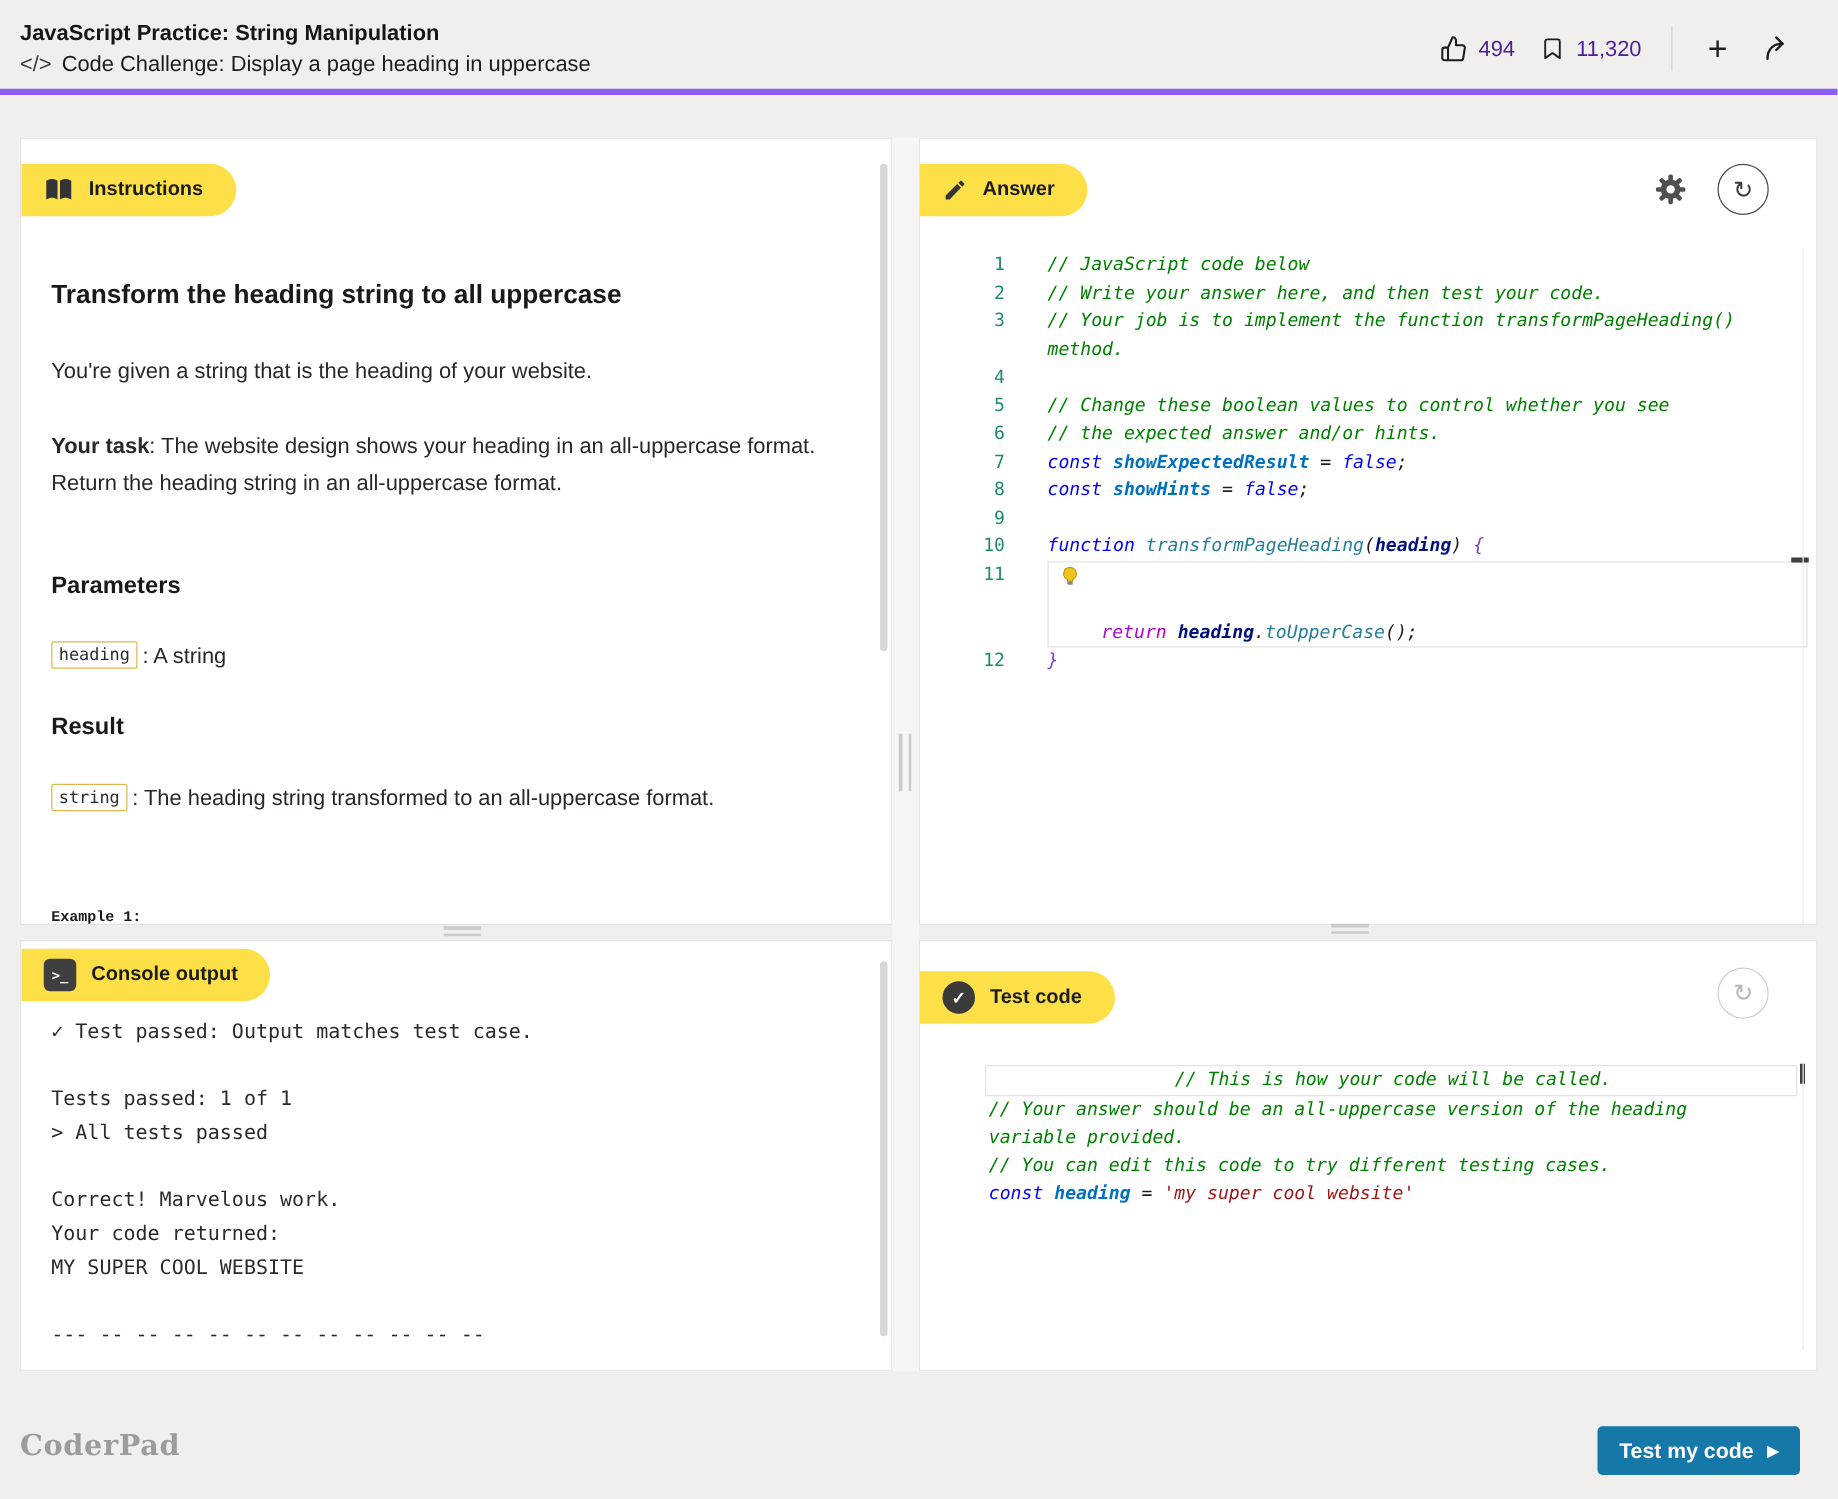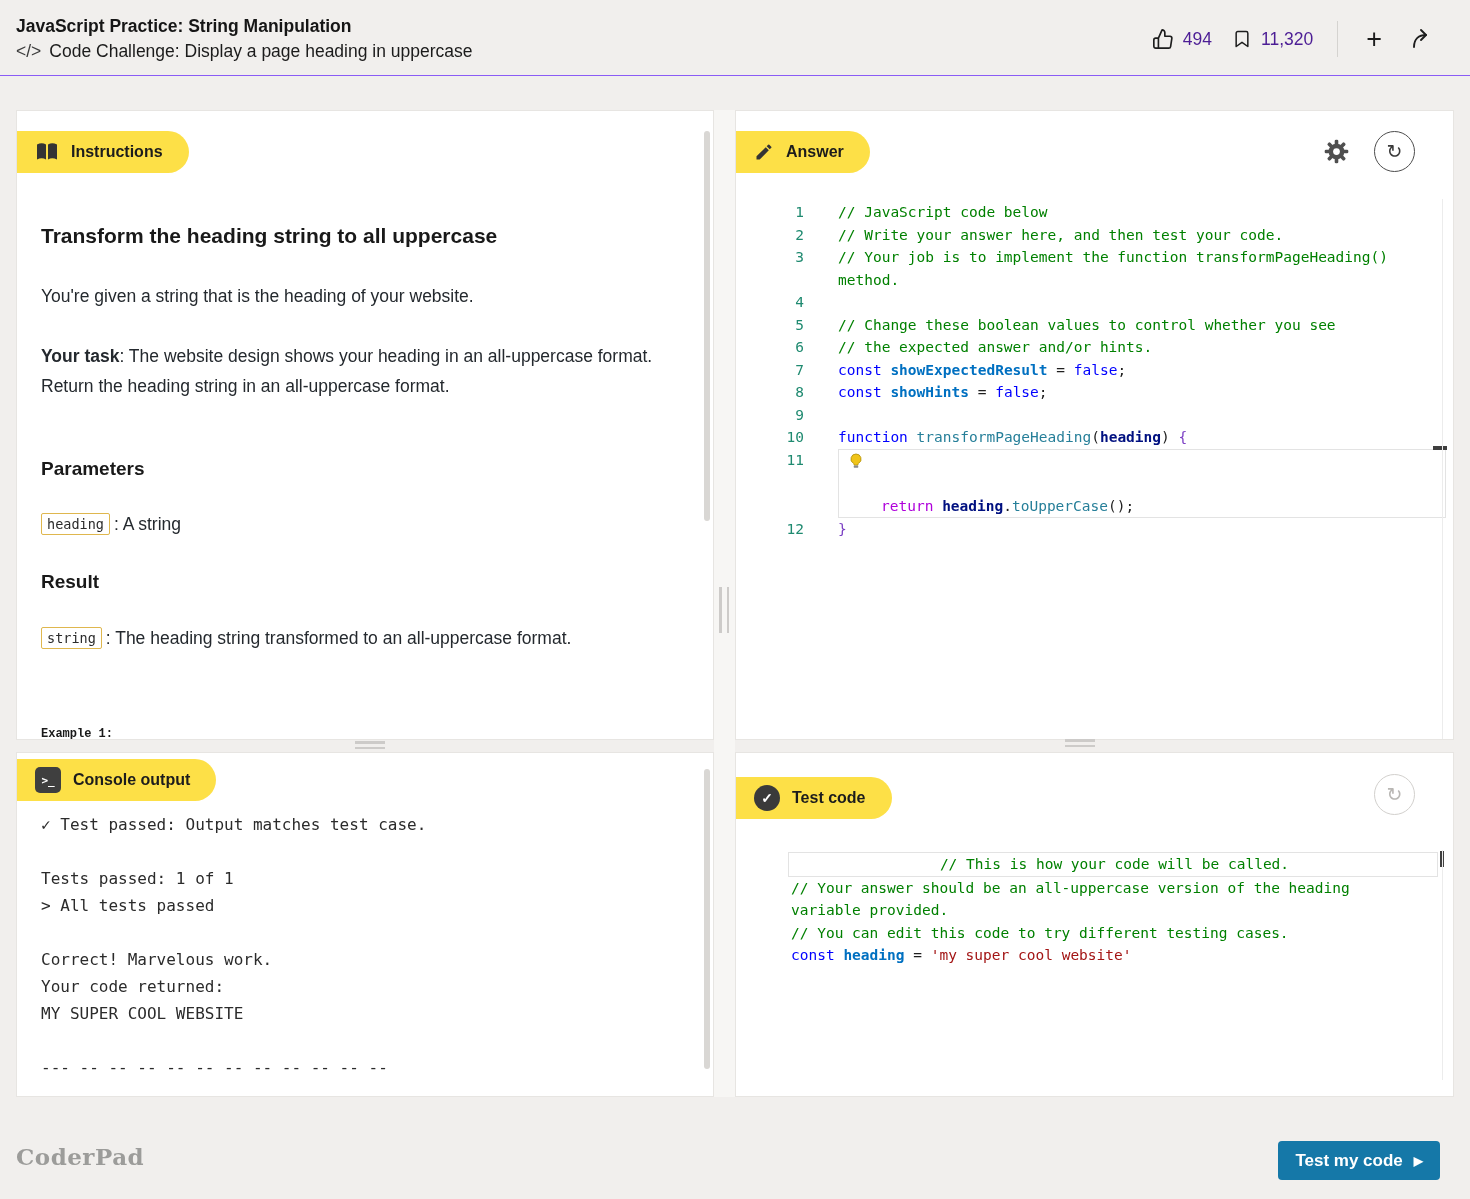--- a/index.html
+++ b/index.html
@@ -1,20 +1,20 @@
 <!DOCTYPE html>
 <html><head>
 <meta charset="utf-8">
 <style>
   * { box-sizing: border-box; margin: 0; padding: 0; }
   html,body { width:1470px; height:1199px; }
   body { font-family: "Liberation Sans", sans-serif; background:#f1efed; position:relative; overflow:hidden; color:#1d1d1d; }
 
   
-  .top-header { position:absolute; left:0; top:0; width:1470px; height:76px; background:#f1efed; border-bottom:1px solid #8b5cf6; }
+  .top-header { position:absolute; left:0; top:0; width:1470px; height:76px; background:#f1efed; border-bottom:5px solid #8b5cf6; }
   .title-block { position:absolute; left:16px; top:14px; }
   .app-title { font-size:17.5px; font-weight:700; color:#161616; line-height:25px; }
   .app-subtitle { font-size:17.5px; color:#1b1b1b; line-height:25px; display:flex; align-items:center; gap:8px; }
   .subtitle-icon { color:#3c3c3c; }
   .header-right { position:absolute; right:32px; top:20px; display:flex; align-items:center; gap:20px; height:38px; }
   .stat { display:flex; align-items:flex-end; gap:9px; font-size:17.5px; color:#4c1d95; }
   .hdr-divider { width:1px; height:36px; background:#d5d3d0; margin:0 4px; }
   .icon-btn { background:none; border:none; cursor:pointer; display:flex; align-items:center; justify-content:center; padding:4px; }
   .plus-glyph { font-size:27px; font-weight:300; color:#1d1d1d; line-height:20px; }
 
@@ -47,21 +47,21 @@
   .code-chip { font-family:"DejaVu Sans Mono", monospace; font-size:13.5px; color:#2b2b2b;
                border:1px solid #dfb74e; border-radius:2px; padding:2px 5px; background:#fff; }
   .inline-row { display:flex; align-items:center; gap:4px; font-size:17.5px; color:#24292e; }
 
   .scroll-thumb { position:absolute; width:6px; border-radius:3px; background:#d9d7d4; cursor:pointer; }
 
   
   .code-area { position:absolute; font-family:"DejaVu Sans Mono", monospace; font-size:14.5px; line-height:22.5px; }
   .code-row { display:flex; align-items:flex-start; }
   .gutter { width:68px; flex:none; text-align:right; color:#1f8a70; }
-  .code-text { white-space:pre-wrap; word-break:break-word; color:#1f1f1f; min-height:22.5px; }
+  .code-text { white-space:pre-wrap; word-break:break-word; color:#1f1f1f; min-height:22.5px;font-style:italic; }
   .answer-code .code-text { margin-left:34px; width:600px; }
   .answer-code .code-text.active-box { width:608px; padding-left:42px; }
   .test-code .code-text { margin-left:55px; width:620px; }
   .test-code .code-text.active-box { margin-left:52px; width:650px; padding-left:3px;text-align:center; }
   .code-text.active-box { position:relative; border:1px solid #e3e3e3; }
   .bulb-icon { position:absolute; left:9px; top:3px; }
   .tick-h { position:absolute; right:-2px; top:-4px; width:14px; height:4px; background:#3f3f3f; }
   .tick-v { position:absolute; right:-7px; top:-2px; width:4px; height:16px; background:#3f3f3f; }
   .editor-edge { position:absolute; width:1px; background:#ececec; }
 

